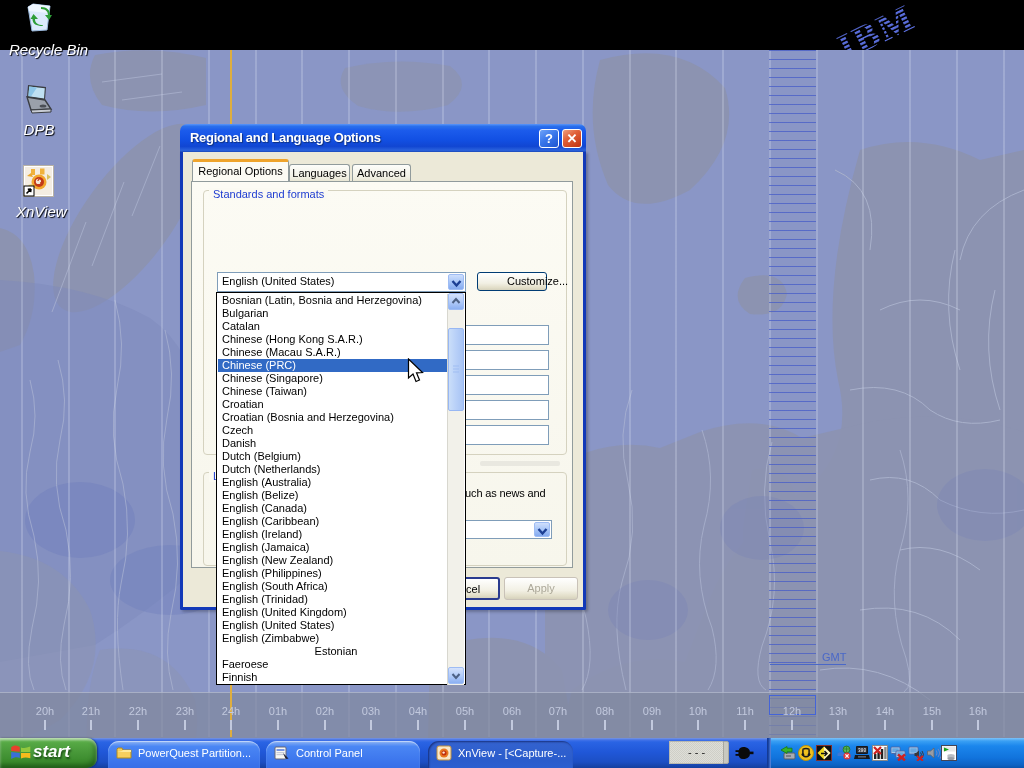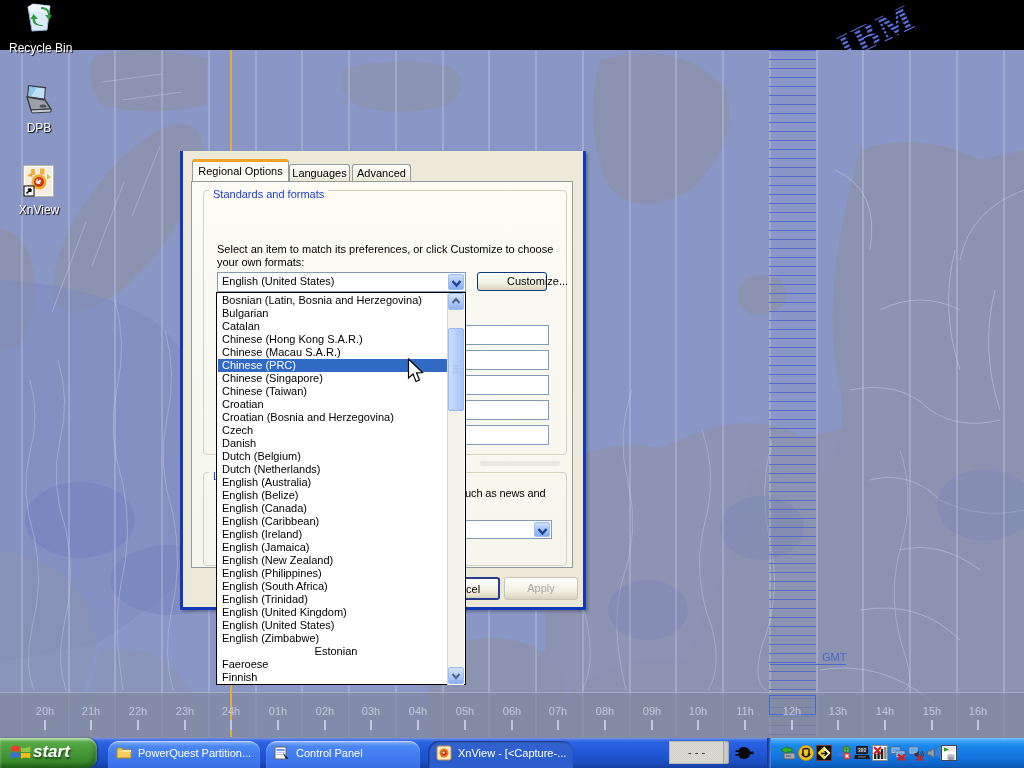--- a/index.html
+++ b/index.html
@@ -17,21 +17,21 @@
   background:repeating-linear-gradient(180deg, rgba(70,92,200,.75) 0 1.3px, transparent 1.3px 9px); }
 #yline { position:absolute; left:230px; top:50px; width:2px; height:687px; background:#dfae3e; }
 .zlabel { position:absolute; top:705px; width:40px; text-align:center; font-size:11px; color:#c2c9de; }
 .ztick { position:absolute; top:720px; width:2px; height:10px; background:#c2c9de; }
 #gmtbox { position:absolute; left:769px; top:695px; width:47px; height:20px; border:1px solid #4464d8; }
 #gmt { position:absolute; left:822px; top:651px; font-size:11px; color:#4a68c8; border-bottom:1px solid #4a68c8; padding-bottom:1px; }
 #gmtline { position:absolute; left:770px; top:664px; width:52px; height:1px; background:#4a68c8; }
 #botstrip { position:absolute; left:0; top:692px; width:1024px; height:46px; background:rgba(128,136,160,.72); border-top:1px solid rgba(205,211,228,.5); }
 
 
-.dlabel { position:absolute; color:#fff; font-size:12px; text-align:center; text-shadow:1px 1px 1px #000; white-space:nowrap; }
+.dlabel { position:absolute; color:#fff; font-size:15px; text-align:center; text-shadow:1px 1px 1px #000; white-space:nowrap;font-style:italic; }
 
 
 #dlg { position:absolute; left:180px; top:151px; width:406px; height:459px;
   background:#ece9d8; border:3px solid #1239b8; border-top:none; border-radius:0 0 2px 2px;
   box-shadow:2px 2px 3px rgba(0,0,0,.25); }
 #title { position:absolute; left:-3px; top:-27px; width:406px; height:28px; border-radius:7px 7px 0 0;
   background:linear-gradient(180deg,#5c96f8 0,#2a70ec 8%,#1c5cec 22%,#1250e4 55%,#1146d2 80%,#2a62dc 94%,#1a48b8 100%); }
 #title .txt { position:absolute; left:10px; top:6px; color:#fff; font-size:13px; font-weight:bold; text-shadow:1px 1px 1px #10307c; letter-spacing:-.3px; }
 .tbtn { position:absolute; top:5px; width:20px; height:19px; border-radius:3px; border:1px solid #fff;
   font-size:13px; font-weight:bold; color:#fff; text-align:center; line-height:17px; }
@@ -242,28 +242,32 @@
   <path d="M4 11 l4 -3 2 4 z" fill="#e8a830"></path>
   <path d="M24 9 l4 3 -4 3 z" fill="#d8c060"></path>
   <path d="M5 20 l5 -1 -2 4 z" fill="#e0cf70"></path>
  </g>
  <rect x="1" y="21" width="10" height="10" fill="#fff" stroke="#000"></rect>
  <path d="M3.5 28.5 L8 24 M8 24 l-3.2 0.4 M8 24 l-0.4 3.2" stroke="#000" stroke-width="1.6" fill="none"></path>
 </svg>
 <div class="dlabel" style="left:16px; top:203px; width:46px;">XnView</div>
 
 <div id="dlg">
+  <div id="title">
+    <span class="txt">Regional and Language Options</span>
+    <span class="tbtn" id="qbtn">?</span>
+    <span class="tbtn" id="xbtn">✕</span>
+  </div>
   <div id="page"></div>
   <div class="tab" id="tab1">Regional Options</div>
   <div class="tab" id="tab2">Languages</div>
   <div class="tab" id="tab3">Advanced</div>
   <div id="grp1" class="grp">
       <span class="lbl">Standards and formats</span>
     </div>
-  <div class="txt11" style="left:34px; top:92px; width:346px;">Select an item to match its preferences, or click Customize to choose your own formats:</div>
   <div class="combo" style="left:34px; top:121px; width:249px; height:20px;">English (United States)
     <span class="carr">
         <svg width="11" height="11" viewBox="0 0 11 11">
           <path d="M1.5 3 L5.5 7.5 L9.5 3" fill="none" stroke="#1c3f94" stroke-width="2.4"></path>
         </svg>
       </span>
   </div>
   <div class="btn" style="left:294px; top:121px; width:70px; height:19px; line-height:17px;padding-left:29px;">Customize...</div>
   <div class="tbox" style="left:119px; top:174px; width:247px; height:20px;"></div>
   <div class="tbox" style="left:119px; top:199px; width:247px; height:20px;"></div>

